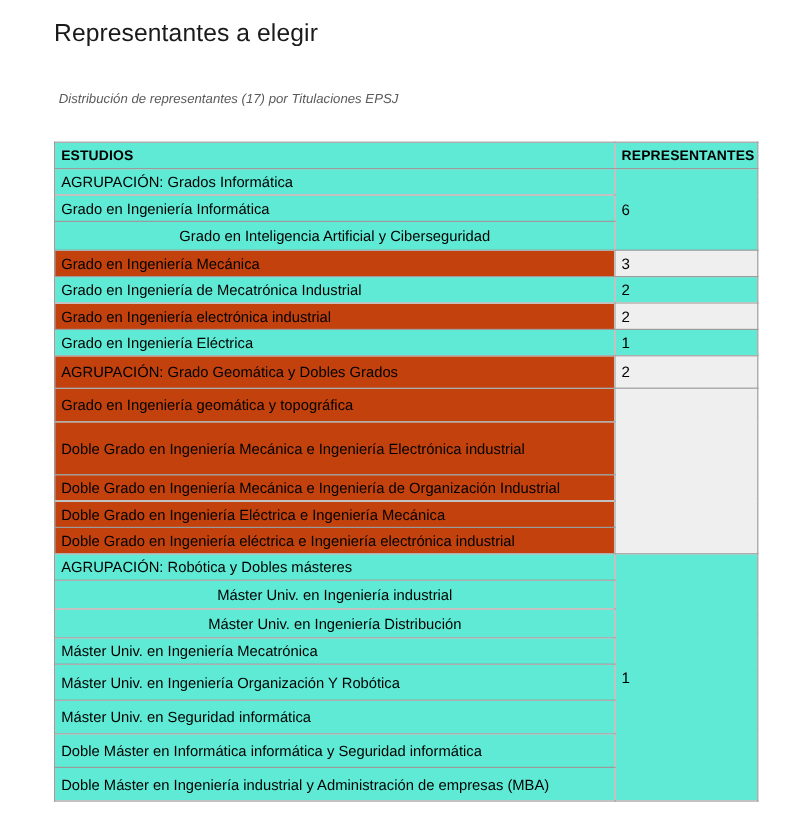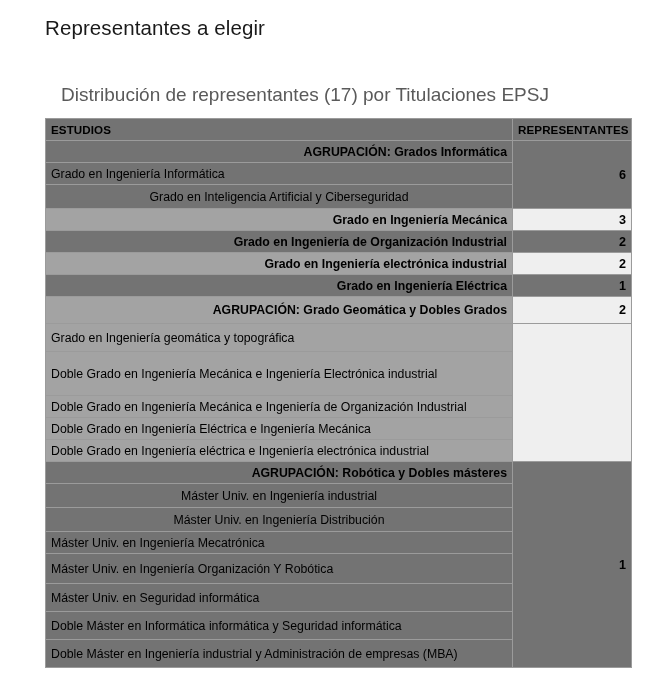--- a/index.html
+++ b/index.html
@@ -31,25 +31,26 @@
     font-weight: normal;
     color: #1a1a1a;
     letter-spacing: 0.1px;
     margin: 0;
     line-height: 26px;
   }
   .doc-subtitle {
     position: absolute;
     left: 45px;
     top: 69px;
-    font-size: 19px;
+    font-size: 11px;
     font-weight: normal;
     color: #5a5a5a;
-    margin: 16px;
+    margin: 4px;
     line-height: 20px;
+    font-style: italic;
   }
 
   .table-wrap {
     position: absolute;
     left: 45px;
     top: 118px;
     width: 586px;
   }
   table.epsj {
     border-collapse: collapse;
@@ -59,43 +60,43 @@
   }
   table.epsj col.c-estudios { width: 467px; }
   table.epsj col.c-reps { width: 119px; }
 
   table.epsj td, table.epsj th {
     border: 1px solid #9b9b9b;
     padding: 0 5px;
     vertical-align: middle;
     font-weight: normal;
     text-align: left;
-    background: #737373;
+    background: #5eead4;
     color: #000000;
     white-space: nowrap;
     overflow: hidden;
   }
   table.epsj th {
     font-weight: bold;
     font-size: 11.6px;
     letter-spacing: 0.1px;
   }
   th.reps-head {
     text-align: center;
   }
   td.reps {
     text-align: center;
     font-weight: bold;
     font-size: 12.6px;
     vertical-align: top;
     padding-top: 5px;
   }
   td.reps.blank { font-weight: normal; }
-  tr.bold td { font-weight: bold; text-align: right; }
-  tr.shade td { background: #a3a3a3; }
+  tr.bold td { font-weight: normal; }
+  tr.shade td { background: #c2410c; }
   tr.shade td.reps { background: #efefef; }
   td.shade-cell { background: #efefef; }
 
   
   tr.h-head td, tr.h-head th { height: 21px; }
   tr.h-22 td { height: 21px; }
   tr.h-24 td { height: 23px; text-align: center; }
   tr.h-27 td { height: 26px; }
   tr.h-28 td { height: 27px; }
   tr.h-44 td { height: 43px; margin-left: 45px; }
@@ -132,21 +133,21 @@
         </tr>
         <tr class="h-24">
           <td>Grado en Inteligencia Artificial y Ciberseguridad</td>
         </tr>
 
         <tr class="bold shade h-22">
           <td>Grado en Ingeniería Mecánica</td>
           <td class="reps">3</td>
         </tr>
         <tr class="bold h-22">
-          <td>Grado en Ingeniería de Organización Industrial</td>
+          <td>Grado en Ingeniería de Mecatrónica Industrial</td>
           <td class="reps">2</td>
         </tr>
         <tr class="bold shade h-22">
           <td>Grado en Ingeniería electrónica industrial</td>
           <td class="reps">2</td>
         </tr>
         <tr class="bold h-22">
           <td>Grado en Ingeniería Eléctrica</td>
           <td class="reps">1</td>
         </tr>

